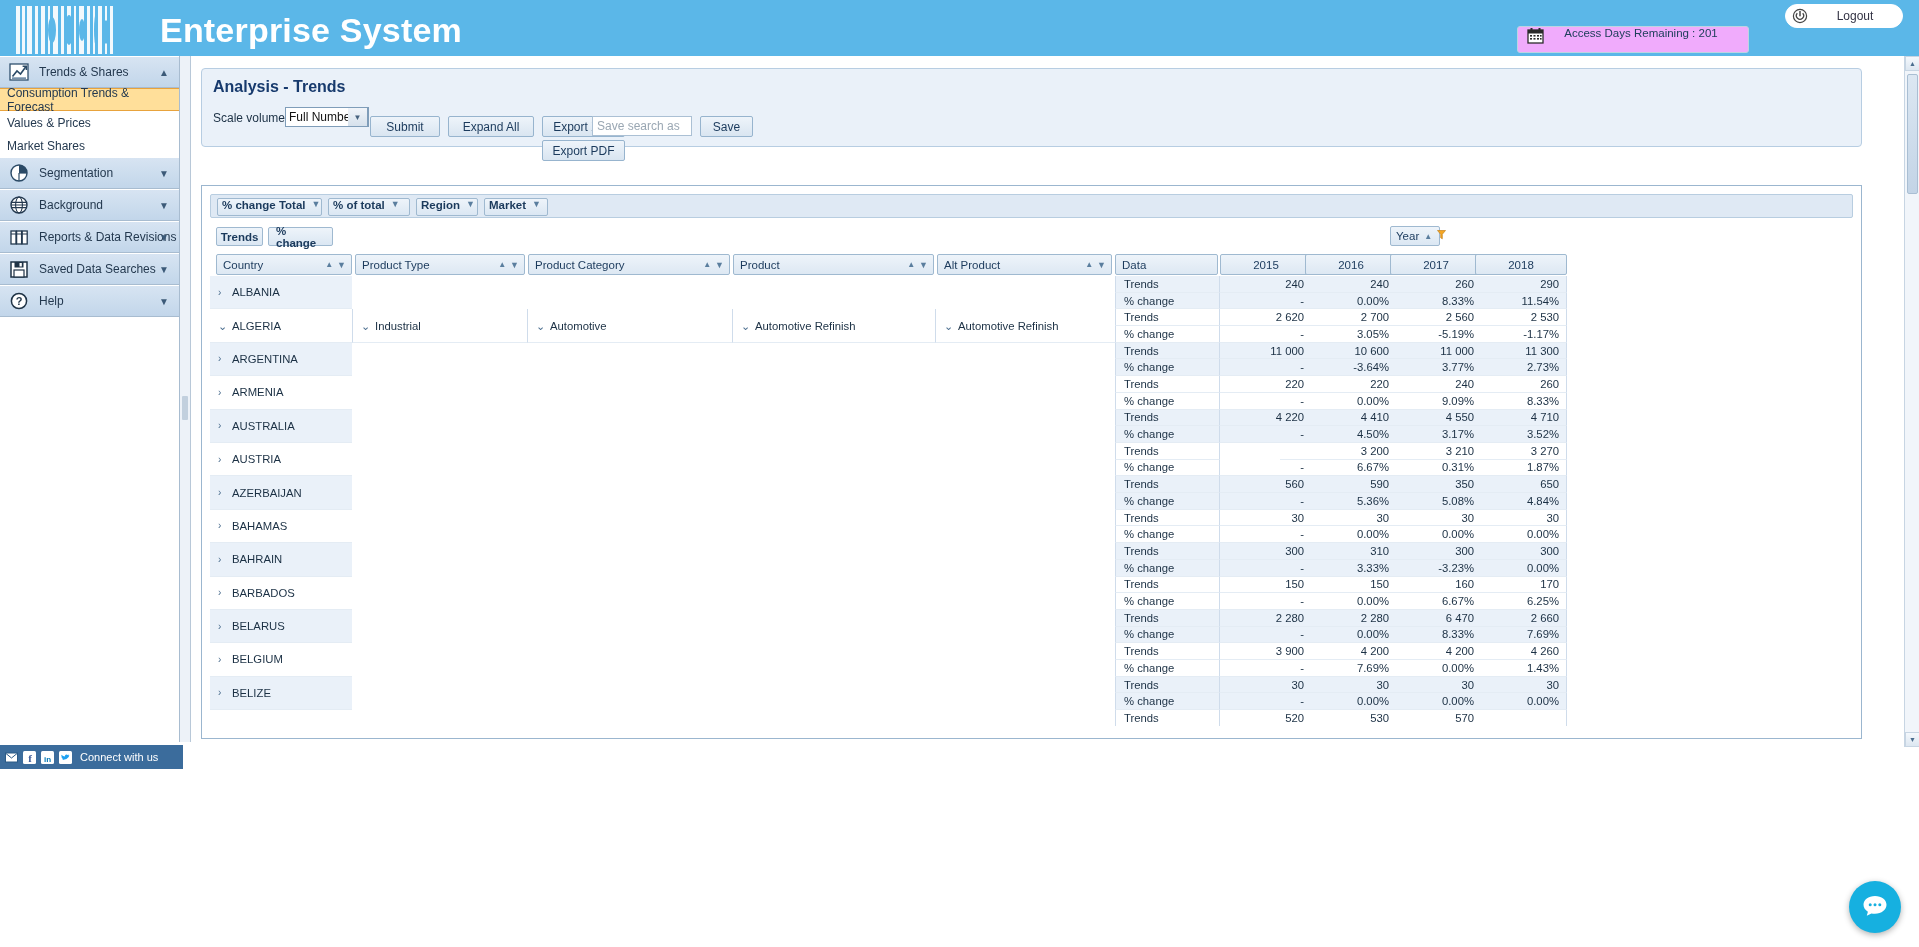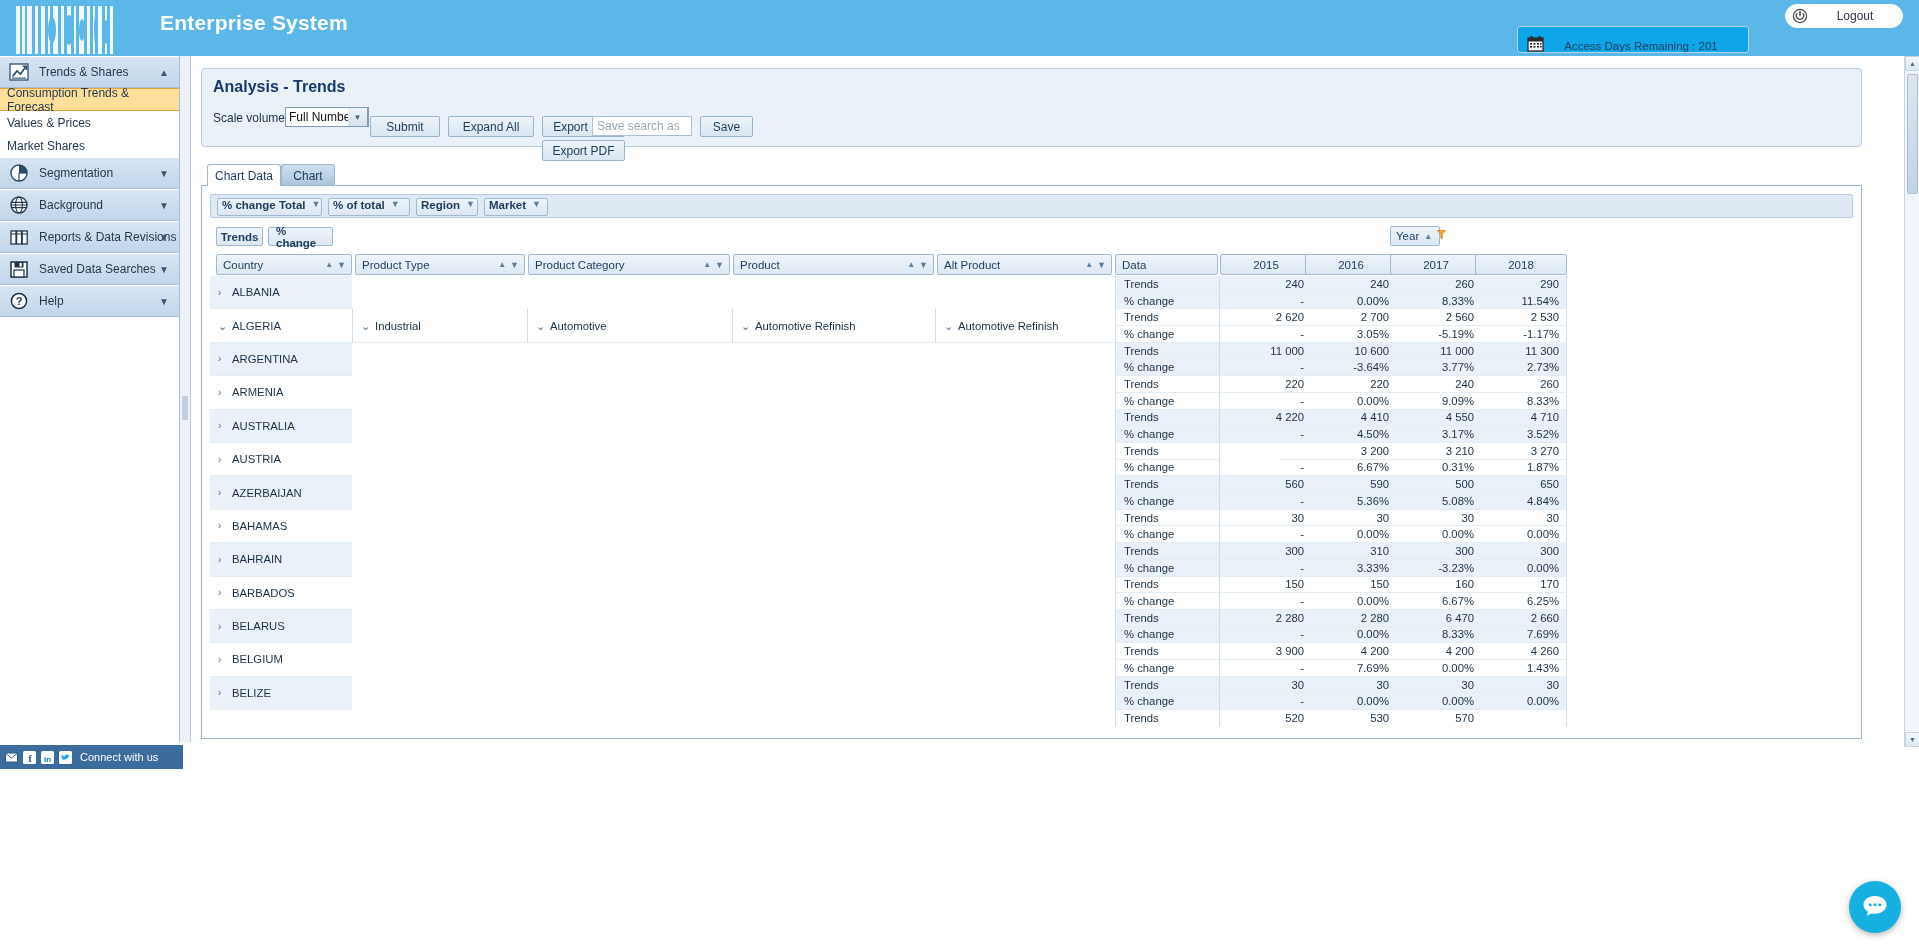--- a/index.html
+++ b/index.html
@@ -15,28 +15,28 @@
     position: absolute; left: 0; top: 0; width: 1919px; height: 56px;
     background: #5bb7e8;
   }
   .logo-barcode {
     position: absolute; left: 14px; top: 6px; width: 106px; height: 48px;
     overflow: hidden;
   }
   .logo-barcode svg { display: block; }
   .app-title {
     position: absolute; left: 160px; top: 11px;
-    font-size: 21px; font-weight: bold; color: #ffffff;
+    font-size: 34px; font-weight: bold; color: #ffffff;
     letter-spacing: 0.2px;
   }
   .access-box {
     position: absolute; right: 170px; top: 26px;
     width: 232px; height: 27px;
-    background: #0ea5e9; border: 1px solid #bcd4e2; border-radius: 3px;
-    display: flex; align-items: flex-end;
+    background: #f0abfc; border: 1px solid #bcd4e2; border-radius: 3px;
+    display: flex; align-items: flex-start;
   }
   .cal-icon { margin-left: 9px; width: 17px; height: 17px; display:block; }
   .access-label {
     flex: 1; text-align: center; font-size: 11.5px; color: #20405c;
     padding-right: 10px;
   }
   .logout-btn {
     position: absolute; right: 16px; top: 4px;
     width: 118px; height: 24px;
     background: #ffffff; border: 1px solid #ffffff; border-radius: 12px;
@@ -448,24 +448,20 @@
 
     <div class="tb-btn" style="left:168px; top:47px; width:70px;">Submit</div>
     <div class="tb-btn" style="left:246px; top:47px; width:86px;">Expand All</div>
     <div class="tb-btn" style="left:340px; top:47px; width:83px;">Export XLS</div>
     <div class="tb-btn" style="left:340px; top:71px; width:83px;">Export PDF</div>
 
     <input class="save-input" type="text" placeholder="Save search as" style="">
     <div class="tb-btn" style="left:498px; top:47px; width:53px;">Save</div>
   </div>
 
-  <div class="tabs">
-    <div class="tab active" style="left:6px; width:74px;">Chart Data</div>
-    <div class="tab inactive" style="left:80px; width:54px;">Chart</div>
-  </div>
 
   <div class="grid-panel">
 
     <div class="pill-bar">
       <div class="pill" style="left:6px; width:105px;">
         <span>% change Total</span>
         <span class="fil">▼</span>
       </div>
       <div class="pill" style="left:117px; width:82px;">
         <span>% of total</span>
@@ -661,21 +657,21 @@
           <div class="dcell num-cell grp-odd" style="left: 1265px; width: 92px; top: 16.7px;">1.87%</div>
         </div>
         <div style="position: relative; height: 33.4px;">
           <div class="dcell cty-cell grp-even" style="left: 0px; width: 142px; height: 33.4px; border-left: none;">
             <span class="exp">›</span>
             <span>AZERBAIJAN</span>
           </div>
           <div class="dcell lbl-cell grp-even" style="left: 905px; width: 105px; top: 0px;">Trends</div>
           <div class="dcell num-cell grp-even" style="left: 1010px; width: 92px; top: 0px;">560</div>
           <div class="dcell num-cell grp-even" style="left: 1095px; width: 92px; top: 0px;">590</div>
-          <div class="dcell num-cell grp-even" style="left: 1180px; width: 92px; top: 0px;">500</div>
+          <div class="dcell num-cell grp-even" style="left: 1180px; width: 92px; top: 0px;">350</div>
           <div class="dcell num-cell grp-even" style="left: 1265px; width: 92px; top: 0px; text-align: right;">650</div>
           <div class="dcell lbl-cell grp-even" style="left: 905px; width: 105px; top: 16.7px;">% change</div>
           <div class="dcell num-cell grp-even" style="left: 1010px; width: 92px; top: 16.7px;">-</div>
           <div class="dcell num-cell grp-even" style="left: 1095px; width: 92px; top: 16.7px;">5.36%</div>
           <div class="dcell num-cell grp-even" style="left: 1180px; width: 92px; top: 16.7px;">5.08%</div>
           <div class="dcell num-cell grp-even" style="left: 1265px; width: 92px; top: 16.7px;">4.84%</div>
         </div>
         <div style="position: relative; height: 33.4px;">
           <div class="dcell cty-cell grp-odd" style="left: 0px; width: 142px; height: 33.4px; border-left: none;">
             <span class="exp">›</span>

